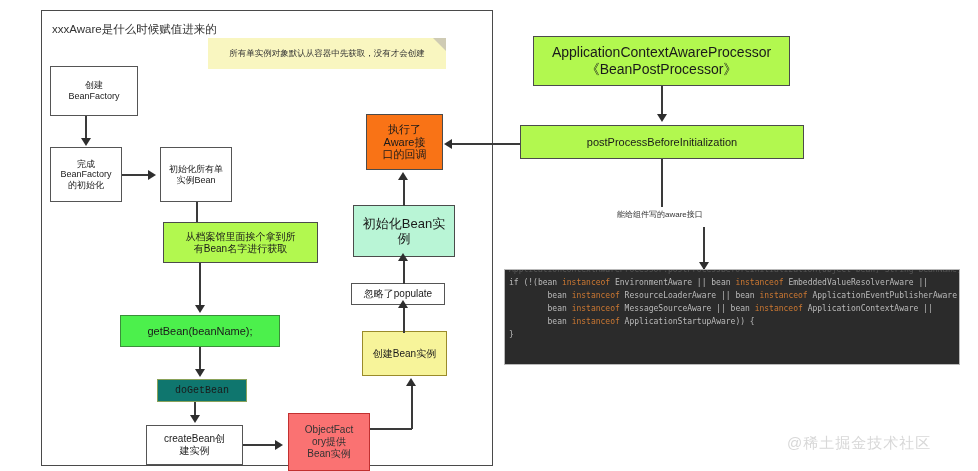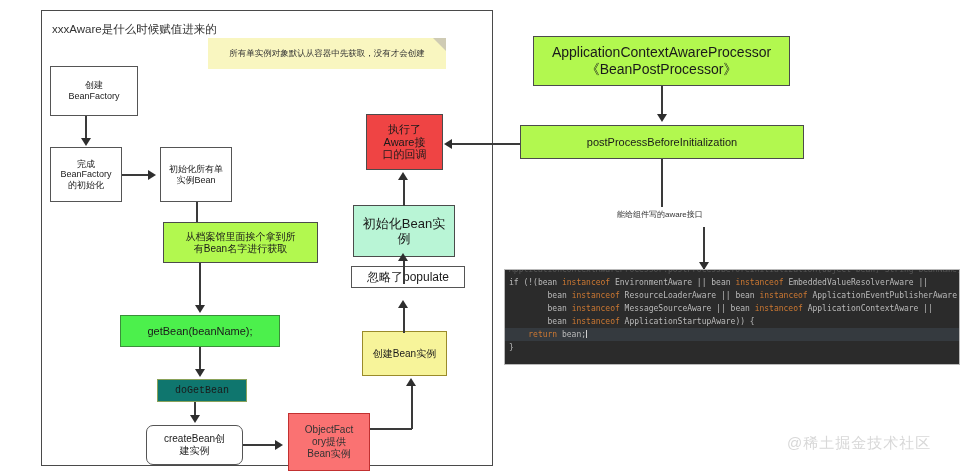--- a/index.html
+++ b/index.html
@@ -28,21 +28,21 @@
     border:1px solid #555555;
     display:flex;align-items:center;justify-content:center;
     text-align:center;
     color:#1a1a1a;
     line-height:1.18;
     box-sizing:border-box;
     padding:1px 2px;
     white-space:pre-line;
   }
   .box.white{background:#ffffff;}
-  .box.lightgreen{background:#ef4444;border-color:#4b4b4b;}
+  .box.lightgreen{background:#f97316;border-color:#4b4b4b;}
   .box.yellowgreen{background:#b2f84f;border-color:#4b4b4b;}
   .box.brightgreen{background:#4cf04c;border-color:#3a8f3a;}
   .box.palegreen{background:#0f766e;border-color:#8aa25a;font-family:Liberation Mono, monospace;}
   .box.mintgreen{background:#b9f5d6;border-color:#4b4b4b;}
   .box.yellow{background:#f7f49a;border-color:#9a8b2a;}
   .box.red{background:#fa7272;border-color:#c23030;}
 
   
   .note{
     background:#f9f6c0;
@@ -122,35 +122,35 @@
   <div class="abs box white" style="left:160px;top:147px;width:72px;height:55px;font-size:9px;">初始化所有单
 实例Bean</div>
 
   <div class="abs box yellowgreen" style="left:127px;top:222px;width:155px;height:41px;font-size:10px;margin-left:36px;">从档案馆里面挨个拿到所
 有Bean名字进行获取</div>
 
   <div class="abs box brightgreen" style="left:120px;top:315px;width:160px;height:32px;font-size:11px;">getBean(beanName);</div>
 
   <div class="abs box palegreen" style="left:157px;top:379px;width:90px;height:23px;font-size:10px;">doGetBean</div>
 
-  <div class="abs box white" style="left:146px;top:425px;width:97px;height:40px;font-size:10px;border-radius:7px;">createBean创
+  <div class="abs box white" style="left:146px;top:425px;width:97px;height:40px;font-size:10px;">createBean创
 建实例</div>
 
   <div class="abs box red" style="left:288px;top:413px;width:82px;height:58px;font-size:10px;color:#333;">ObjectFact
 ory提供
 Bean实例</div>
 
   <div class="abs box lightgreen" style="left:366px;top:114px;width:77px;height:56px;font-size:11px;">执行了
 Aware接
 口的回调</div>
 
   <div class="abs box mintgreen" style="left:353px;top:205px;width:102px;height:52px;font-size:13px;">初始化Bean实
 例</div>
 
-  <div class="abs box white" style="left:351px;top:266px;width:114px;height:22px;font-size:12px;">忽略了populate</div>
+  <div class="abs box white" style="left:351px;top:283px;width:94px;height:22px;font-size:10px;">忽略了populate</div>
 
   <div class="abs box yellow" style="left:362px;top:331px;width:85px;height:45px;font-size:10px;">创建Bean实例</div>
 
   <div class="abs ln lnv" style="left:85px;top:116px;height:23px;"></div>
   <div class="arrow down" style="left:81px;top:138px;"></div>
 
   <div class="abs ln lnh" style="left:122px;top:174px;width:27px;"></div>
   <div class="arrow right" style="left:148px;top:170px;"></div>
 
   <div class="abs ln lnv" style="left:196px;top:202px;height:20px;"></div>
@@ -195,19 +195,18 @@
   <div class="abs lbl" style="left:617px;top:209px;font-size:8px;">能给组件写的aware接口</div>
   <div class="abs ln lnv" style="left:703px;top:227px;height:42px;"></div>
   <div class="arrow down" style="left:699px;top:262px;"></div>
 
   <div class="abs code" style="left:504px;top:269px;width:456px;height:96px;">
       <div class="cl cut" style="margin-top: -7px;"><span class="plain">ApplicationContextAwareProcessor.postProcessBeforeInitialization(Object bean, String beanName)</span></div>
       <div class="cl"><span class="plain">if (!(bean </span><span class="kw">instanceof</span><span class="plain"> EnvironmentAware || bean </span><span class="kw">instanceof</span><span class="plain"> EmbeddedValueResolverAware ||</span></div>
       <div class="cl"><span class="plain">        bean </span><span class="kw">instanceof</span><span class="plain"> ResourceLoaderAware || bean </span><span class="kw">instanceof</span><span class="plain"> ApplicationEventPublisherAware</span></div>
       <div class="cl"><span class="plain">        bean </span><span class="kw">instanceof</span><span class="plain"> MessageSourceAware || bean </span><span class="kw">instanceof</span><span class="plain"> ApplicationContextAware ||</span></div>
       <div class="cl"><span class="plain">        bean </span><span class="kw">instanceof</span><span class="plain"> ApplicationStartupAware)) {</span></div>
-      <div class="cl sel"><span class="plain">    </span><span class="kw">return</span><span class="plain"> bean;</span><span class="caret"></span></div>
       <div class="cl"><span class="plain">}</span></div>
     </div>
 
   <div class="abs wm" style="left:787px;top:434px;">@稀土掘金技术社区</div>
 
 </div>
 
 </body></html>

